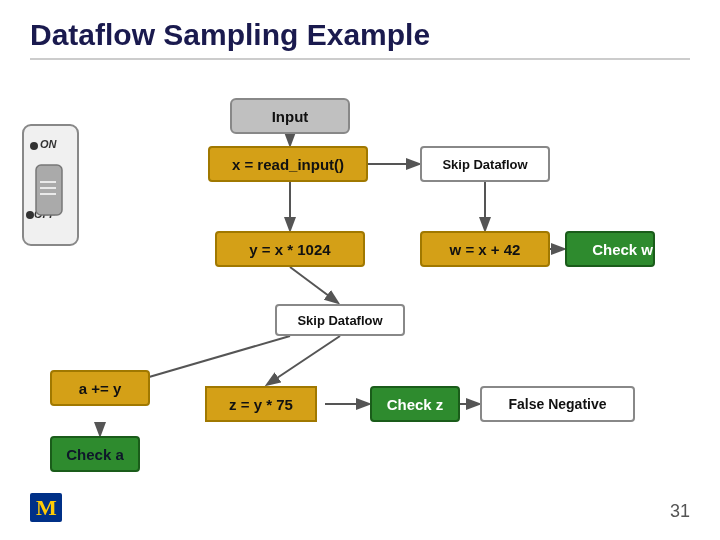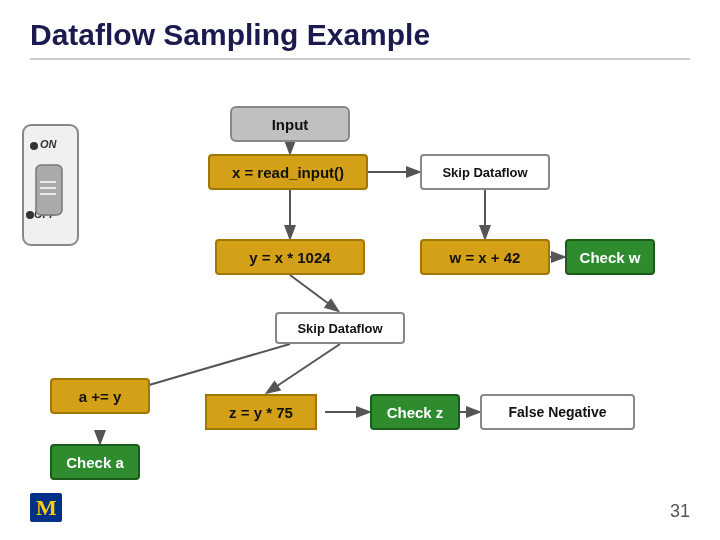--- a/index.html
+++ b/index.html
@@ -17,21 +17,21 @@
       height: 540px;
       background: #fff;
       padding: 18px 30px 18px 30px;
       position: relative;
     }
 
     .title {
       font-size: 30px;
       font-weight: bold;
       color: #1a1a4e;
-      margin-bottom: 24px;
+      margin-bottom: 16px;
       border-bottom: 2px solid #ccc;
       padding-bottom: 6px;
     }
 
     .diagram-area {
       position: relative;
       width: 660px;
       height: 400px;
       margin: 0 auto;
     }
@@ -107,20 +107,21 @@
 
     .node-check-w {
       background: #2e8b2e;
       color: #fff;
       width: 90px;
       height: 36px;
       left: 535px;
       top: 155px;
       border: 2px solid #1a5c1a;
       border-radius: 4px;
+      justify-content: flex-end;
     }
 
     .node-skip-dataflow-2 {
       background: #fff;
       color: #111;
       width: 130px;
       height: 32px;
       left: 245px;
       top: 228px;
       border: 2px solid #888;
@@ -168,21 +169,21 @@
       height: 36px;
       left: 450px;
       top: 310px;
       border: 2px solid #888;
       border-radius: 4px;
       font-size: 14px;
     }
 
     .node-check-a {
       background: #2e8b2e;
-      color: #ffffff;
+      color: #0f172a;
       width: 90px;
       height: 36px;
       left: 20px;
       top: 360px;
       border: 2px solid #1a5c1a;
       border-radius: 4px;
       text-align: right;
     }
 
     

